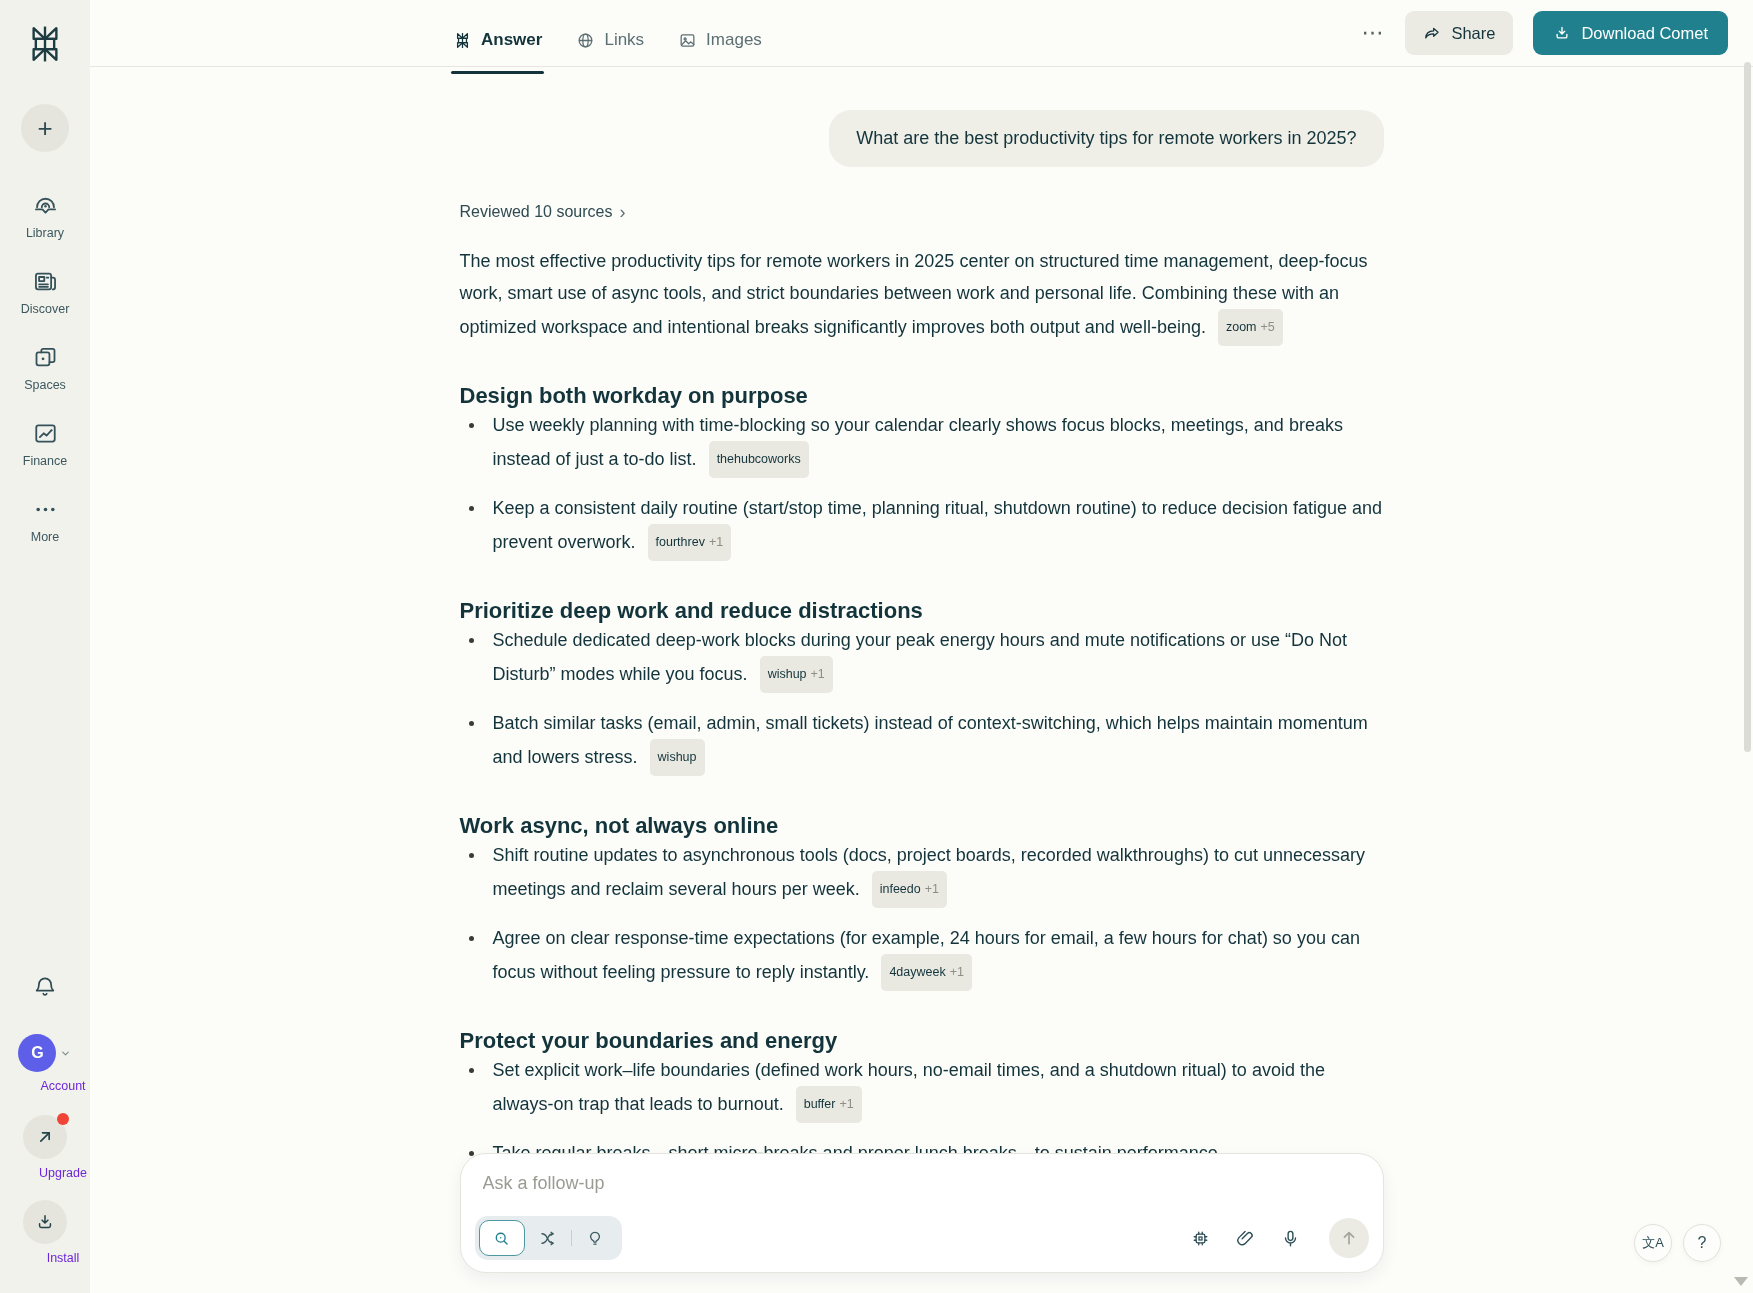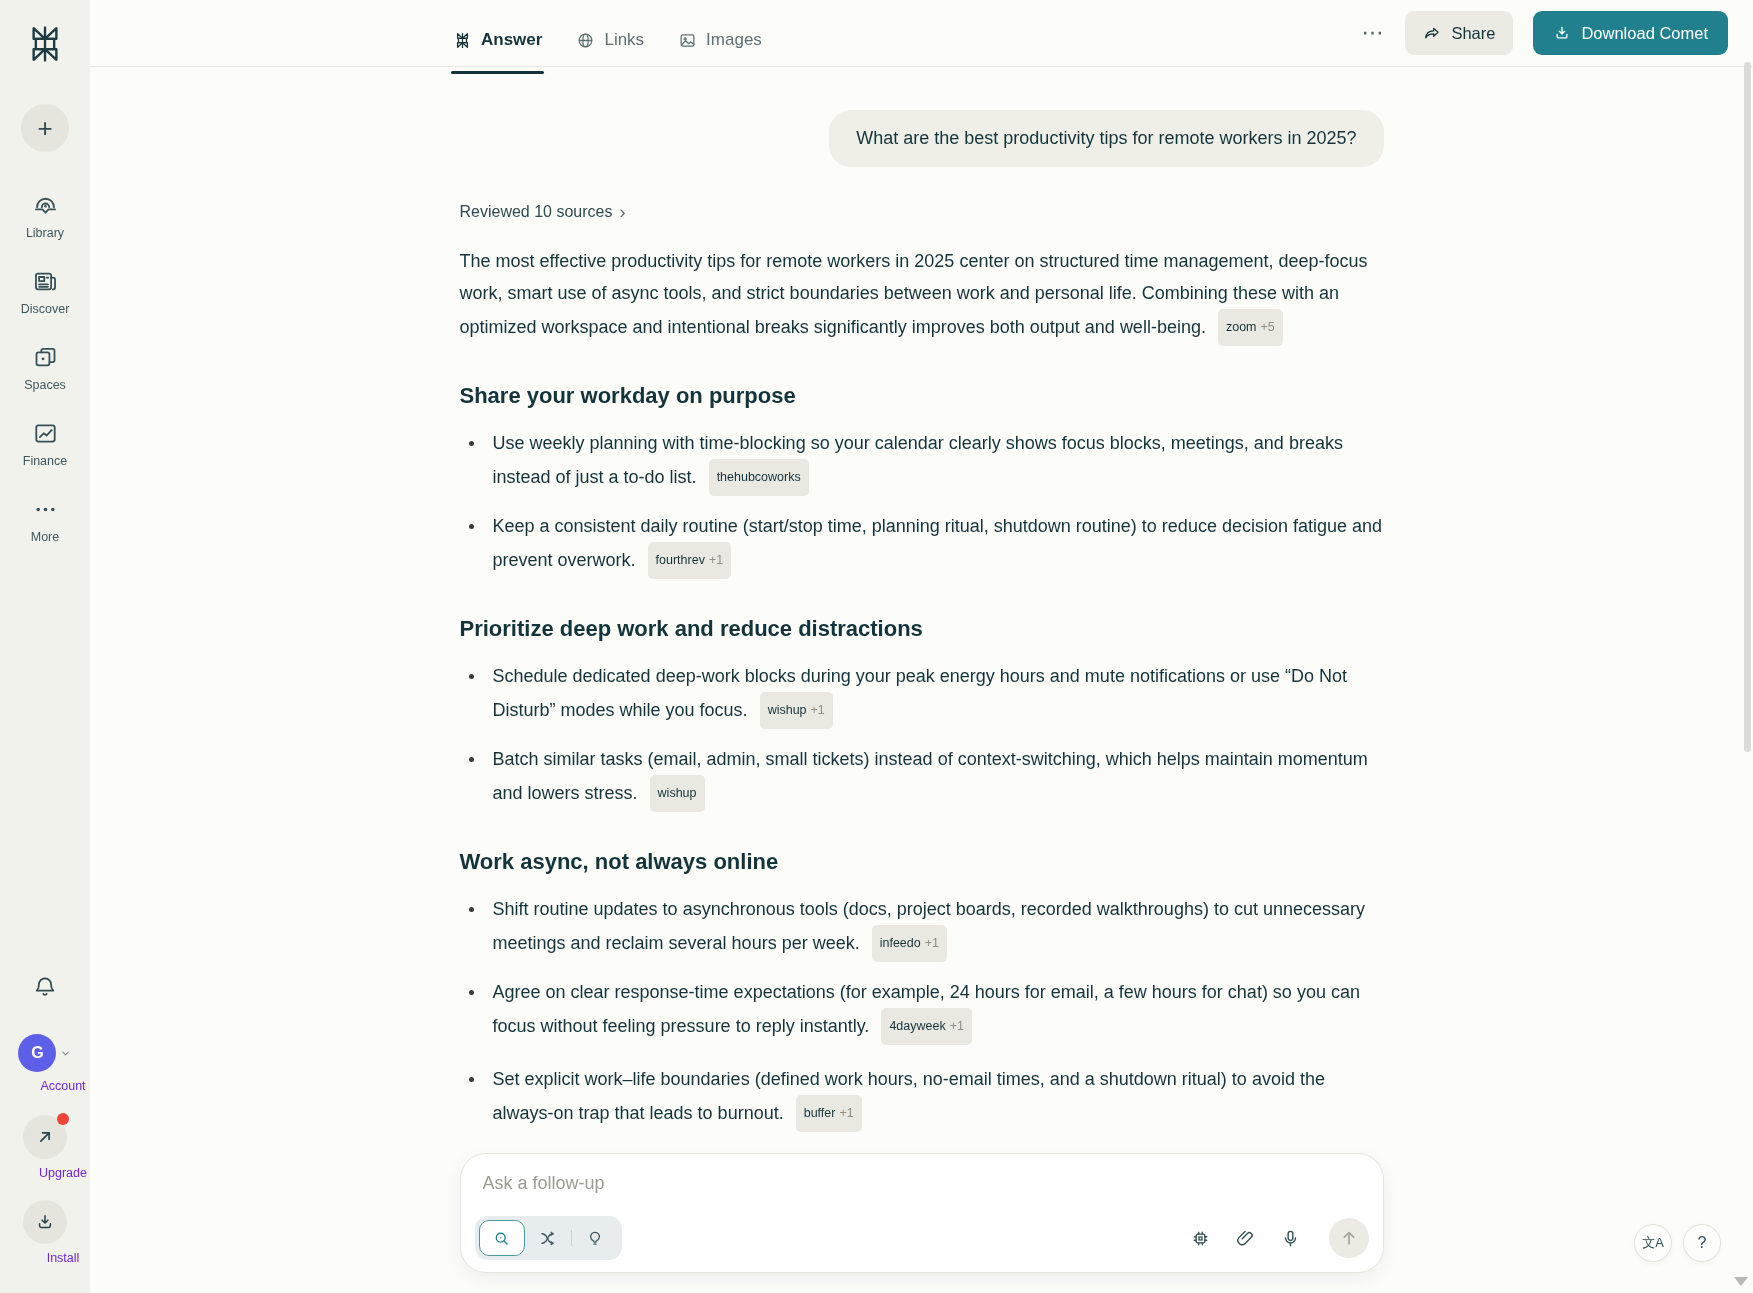--- a/index.html
+++ b/index.html
@@ -81,21 +81,21 @@
     color:#13343b; max-width:700px; line-height:1.4;
   }
   .sources-link {
     margin-top:36px; display:inline-flex; align-items:center; gap:7px;
     font-size:16px; color:#2f4b51; cursor:pointer; background:none; border:none;
     font-family:"Liberation Sans",sans-serif;
   }
   .sources-chevron { font-size:18px; color:#5c6f72; line-height:1; }
   .answer-text { margin-top:24px; font-size:18px; line-height:32px; color:#13343b; }
   .section-heading { margin-top:37px; font-size:22px; font-weight:700; color:#13343b; }
-  ul.bullets { list-style:none; margin-top:18px; }
+  ul.bullets { list-style:none; }
   ul.bullets li { position:relative; padding-left:33px; font-size:18px; line-height:32px; margin-bottom:14px; color:#13343b; }
   ul.bullets li::before {
     content:""; position:absolute; left:9px; top:14px; width:5px; height:5px;
     border-radius:50%; background:#3a3a36;
   }
   .src-badge {
     display:inline-flex; align-items:center; gap:4px; background:#e9e9e2;
     border-radius:5px; padding:2px 8px 3px; margin-left:7px;
     font-family:Liberation Sans, sans-serif; font-size:12.5px; color:#13343b;
     vertical-align:2px; cursor:pointer; white-space:nowrap;
@@ -355,21 +355,21 @@
 
       <p class="answer-text">
         <span>The most effective productivity tips for remote workers in 2025 center on structured time management, deep-focus work, smart use of async tools, and strict boundaries between work and personal life. Combining these with an optimized workspace and intentional breaks significantly improves both output and well-being.</span>
         <span class="src-badge">
           <span>zoom</span>
           <span class="plus">+5</span>
         </span>
       </p>
 
       
-      <h2 class="section-heading">Share your workday on purpose</h2>
+      <h2 class="section-heading">Design both workday on purpose</h2>
       <ul class="bullets">
         <li>
           <span>Use weekly planning with time-blocking so your calendar clearly shows focus blocks, meetings, and breaks instead of just a to-do list.</span>
           <span class="src-badge">
             <span>thehubcoworks</span>
 
           </span>
         </li>
         <li>
           <span>Keep a consistent daily routine (start/stop time, planning ritual, shutdown routine) to reduce decision fatigue and prevent overwork.</span>
@@ -412,20 +412,21 @@
         <li>
           <span>Agree on clear response-time expectations (for example, 24 hours for email, a few hours for chat) so you can focus without feeling pressure to reply instantly.</span>
           <span class="src-badge">
             <span>4dayweek</span>
             <span class="plus">+1</span>
           </span>
         </li>
       </ul>
 
       
+      <h2 class="section-heading">Protect your boundaries and energy</h2>
       <ul class="bullets">
         <li>
           <span>Set explicit work–life boundaries (defined work hours, no-email times, and a shutdown ritual) to avoid the always-on trap that leads to burnout.</span>
           <span class="src-badge">
             <span>buffer</span>
             <span class="plus">+1</span>
           </span>
         </li>
         <li>
           <span>Take regular breaks—short micro-breaks and proper lunch breaks—to sustain performance</span>

